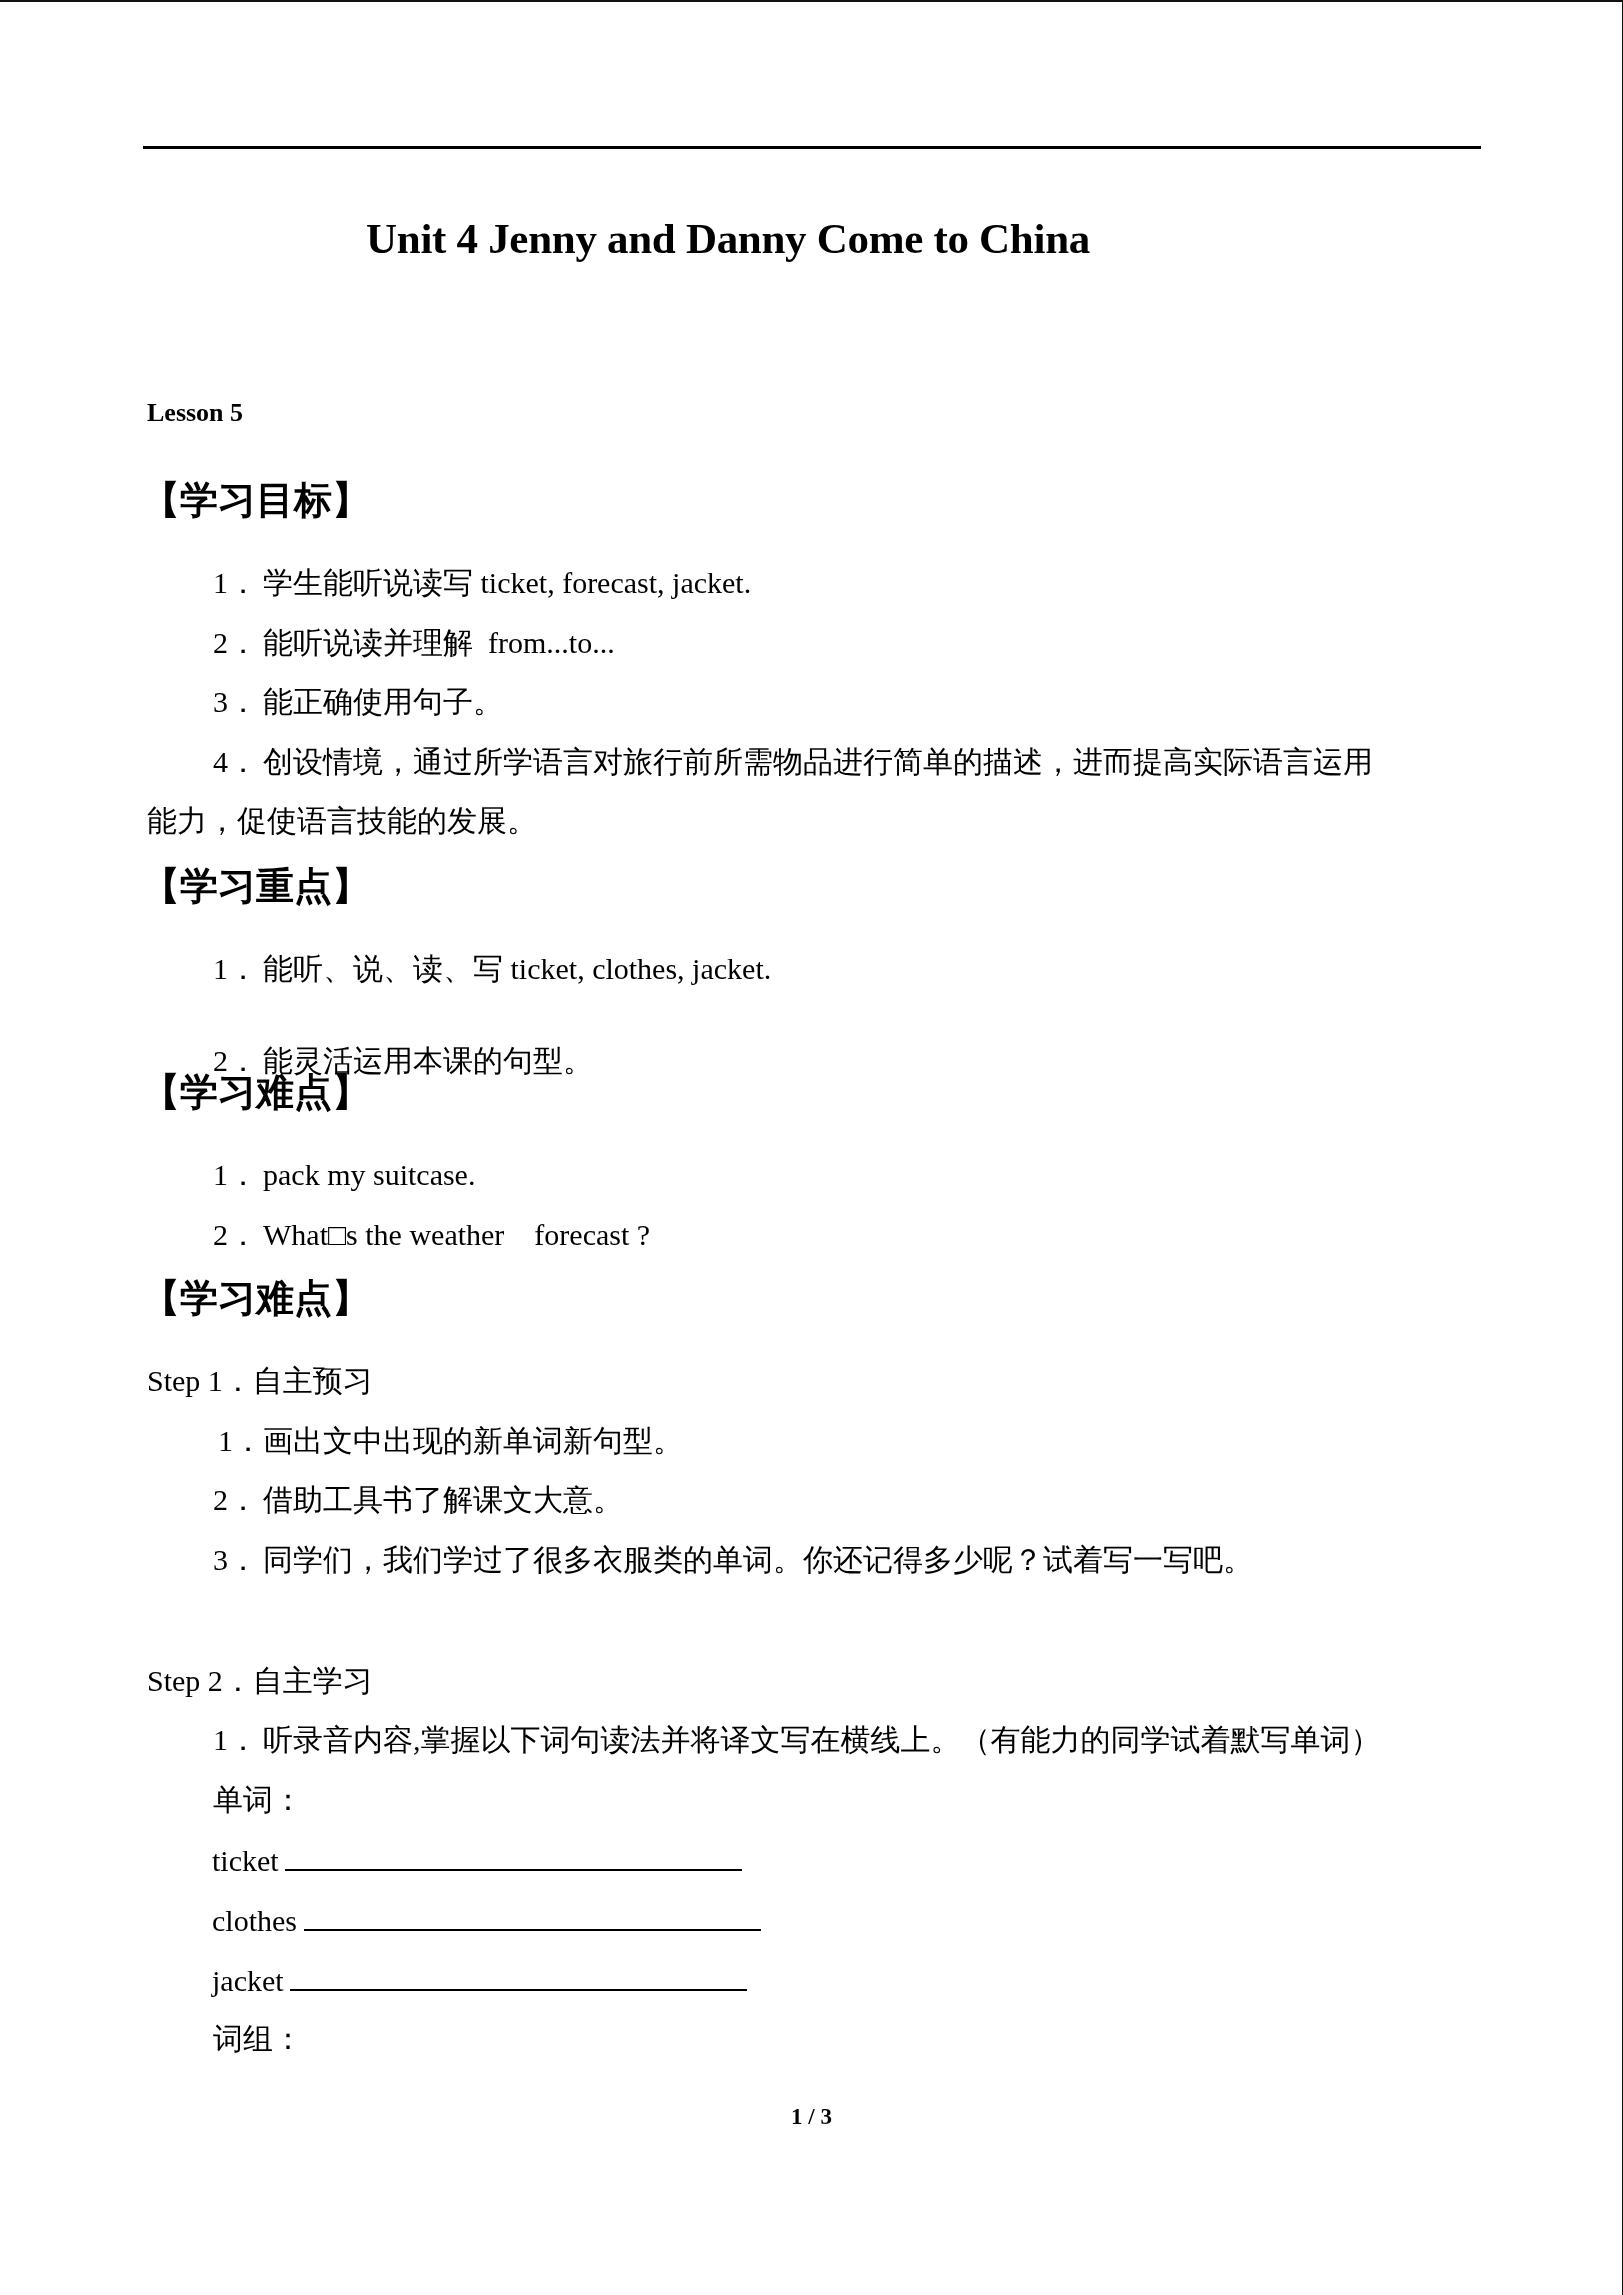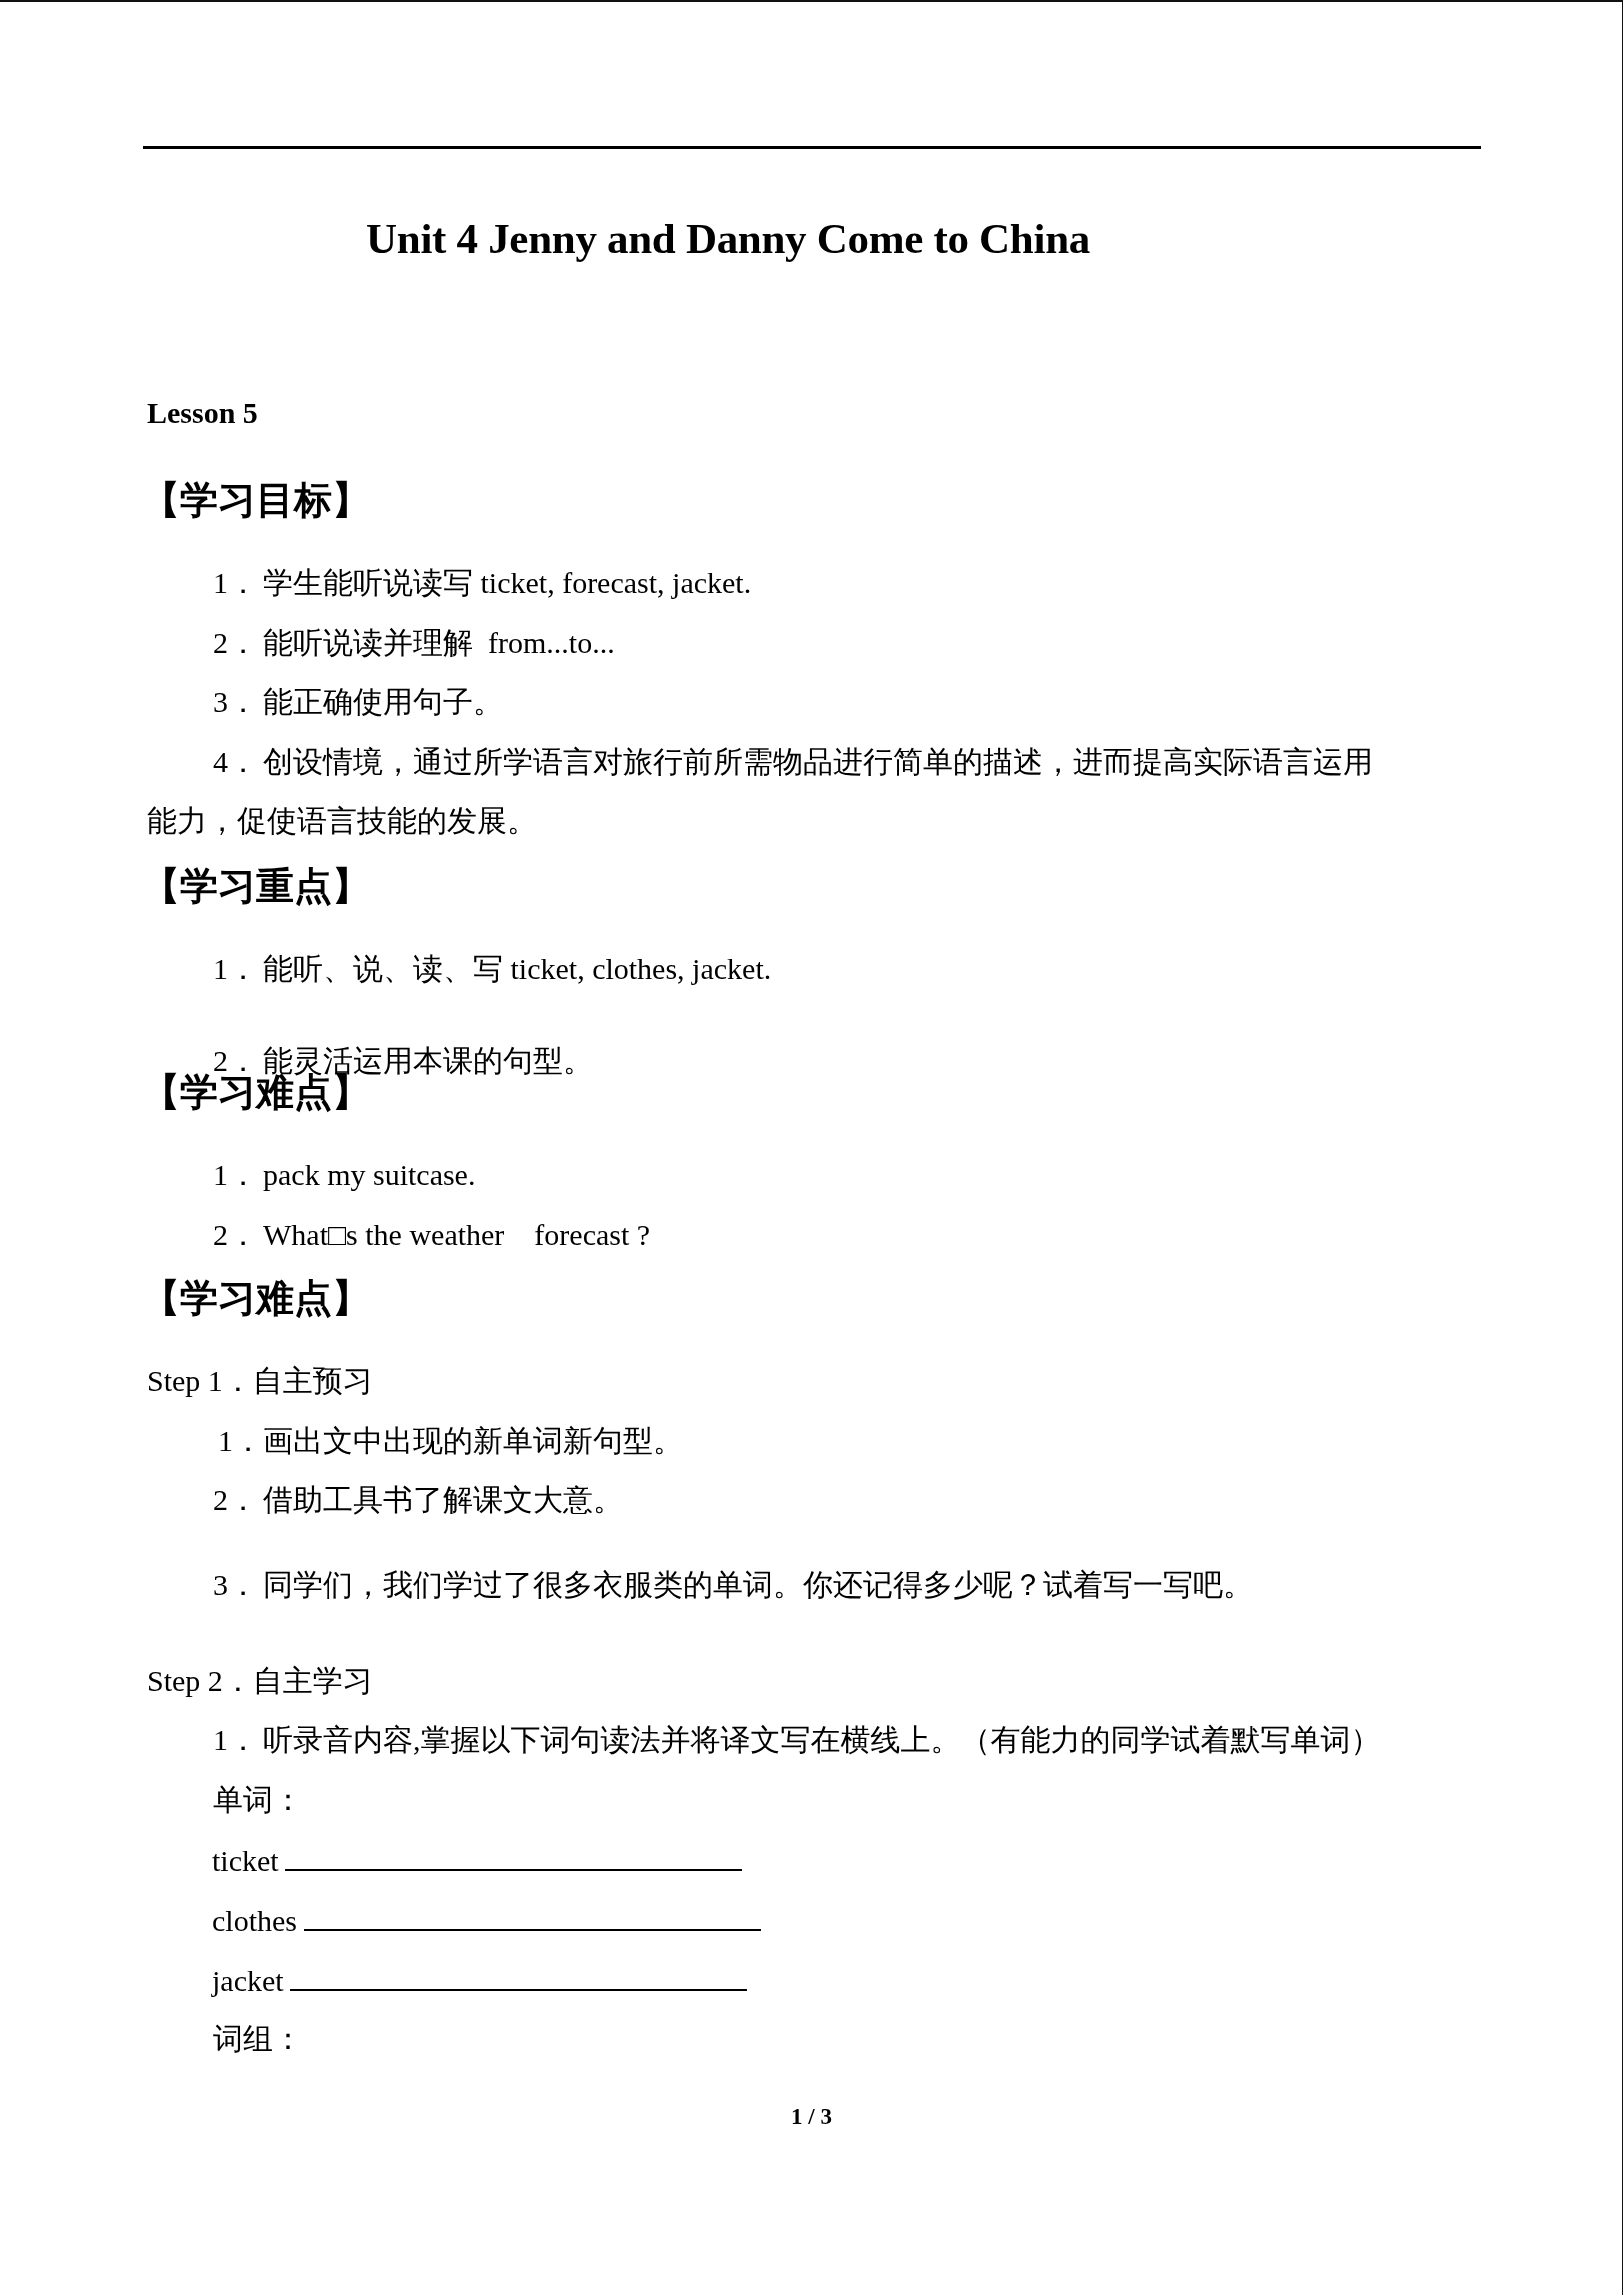--- a/index.html
+++ b/index.html
@@ -25,21 +25,21 @@
       position: absolute; left: 143px; top: 146px; width: 1338px; height: 2.7px; background: #000;
     }
     .title {
       position: absolute; left: 0; top: 211px; width: 1456px;
       text-align: center;
       font-size: 43px; font-weight: bold; line-height: 55px;
       letter-spacing: -0.3px;
     }
     .lesson {
       position: absolute; left: 147px; top: 389px;
-      font-size: 30px; font-weight: bold; line-height: 48px;
+      font-size: 26px; font-weight: bold; line-height: 48px;
     }
     .section-head {
       position: absolute; left: 142px;
       font-size: 38px; font-weight: bold; line-height: 48px;
       font-family: "DejaVu Sans", "Liberation Sans", sans-serif;
     }
     .line {
       position: absolute;
       font-size: 30px; line-height: 41px;
       white-space: pre;
@@ -80,21 +80,21 @@
 
 <div class="section-head" style="top:1068px;">【学习难点】</div>
 <div class="line" style="left:213px; top:1154px;"><span class="num">1．</span><span>pack my suitcase.</span></div>
 <div class="line" style="left:213px; top:1214px;"><span class="num">2．</span><span>What□s the weather    forecast ?</span></div>
 
 <div class="section-head" style="top:1274px;">【学习难点】</div>
 
 <div class="line" style="left:147px; top:1360px;">Step 1．自主预习</div>
 <div class="line" style="left:213px; top:1420px;text-align:right;"><span class="num">1．</span><span>画出文中出现的新单词新句型。</span></div>
 <div class="line" style="left:213px; top:1479px;"><span class="num">2．</span><span>借助工具书了解课文大意。</span></div>
-<div class="line" style="left:213px; top:1539px;margin-top:25px;"><span class="num">3．</span><span>同学们，我们学过了很多衣服类的单词。你还记得多少呢？试着写一写吧。</span></div>
+<div class="line" style="left:213px; top:1539px;"><span class="num">3．</span><span>同学们，我们学过了很多衣服类的单词。你还记得多少呢？试着写一写吧。</span></div>
 
 <div class="line" style="left:147px; top:1660px;">Step 2．自主学习</div>
 <div class="line" style="left:213px; top:1719px;"><span class="num">1．</span><span>听录音内容,掌握以下词句读法并将译文写在横线上。（有能力的同学试着默写单词）</span></div>
 <div class="line" style="left:213px; top:1779px;">单词：</div>
 
 <div class="line" style="left:212px; top:1839px;"><span>ticket</span><span class="blank" style="width:457px;"></span></div>
 <div class="line" style="left:212px; top:1899px;"><span>clothes</span><span class="blank" style="width:457px;"></span></div>
 <div class="line" style="left:212px; top:1959px;"><span>jacket</span><span class="blank" style="width:457px;"></span></div>
 <div class="line" style="left:213px; top:2018px;">词组：</div>
 

